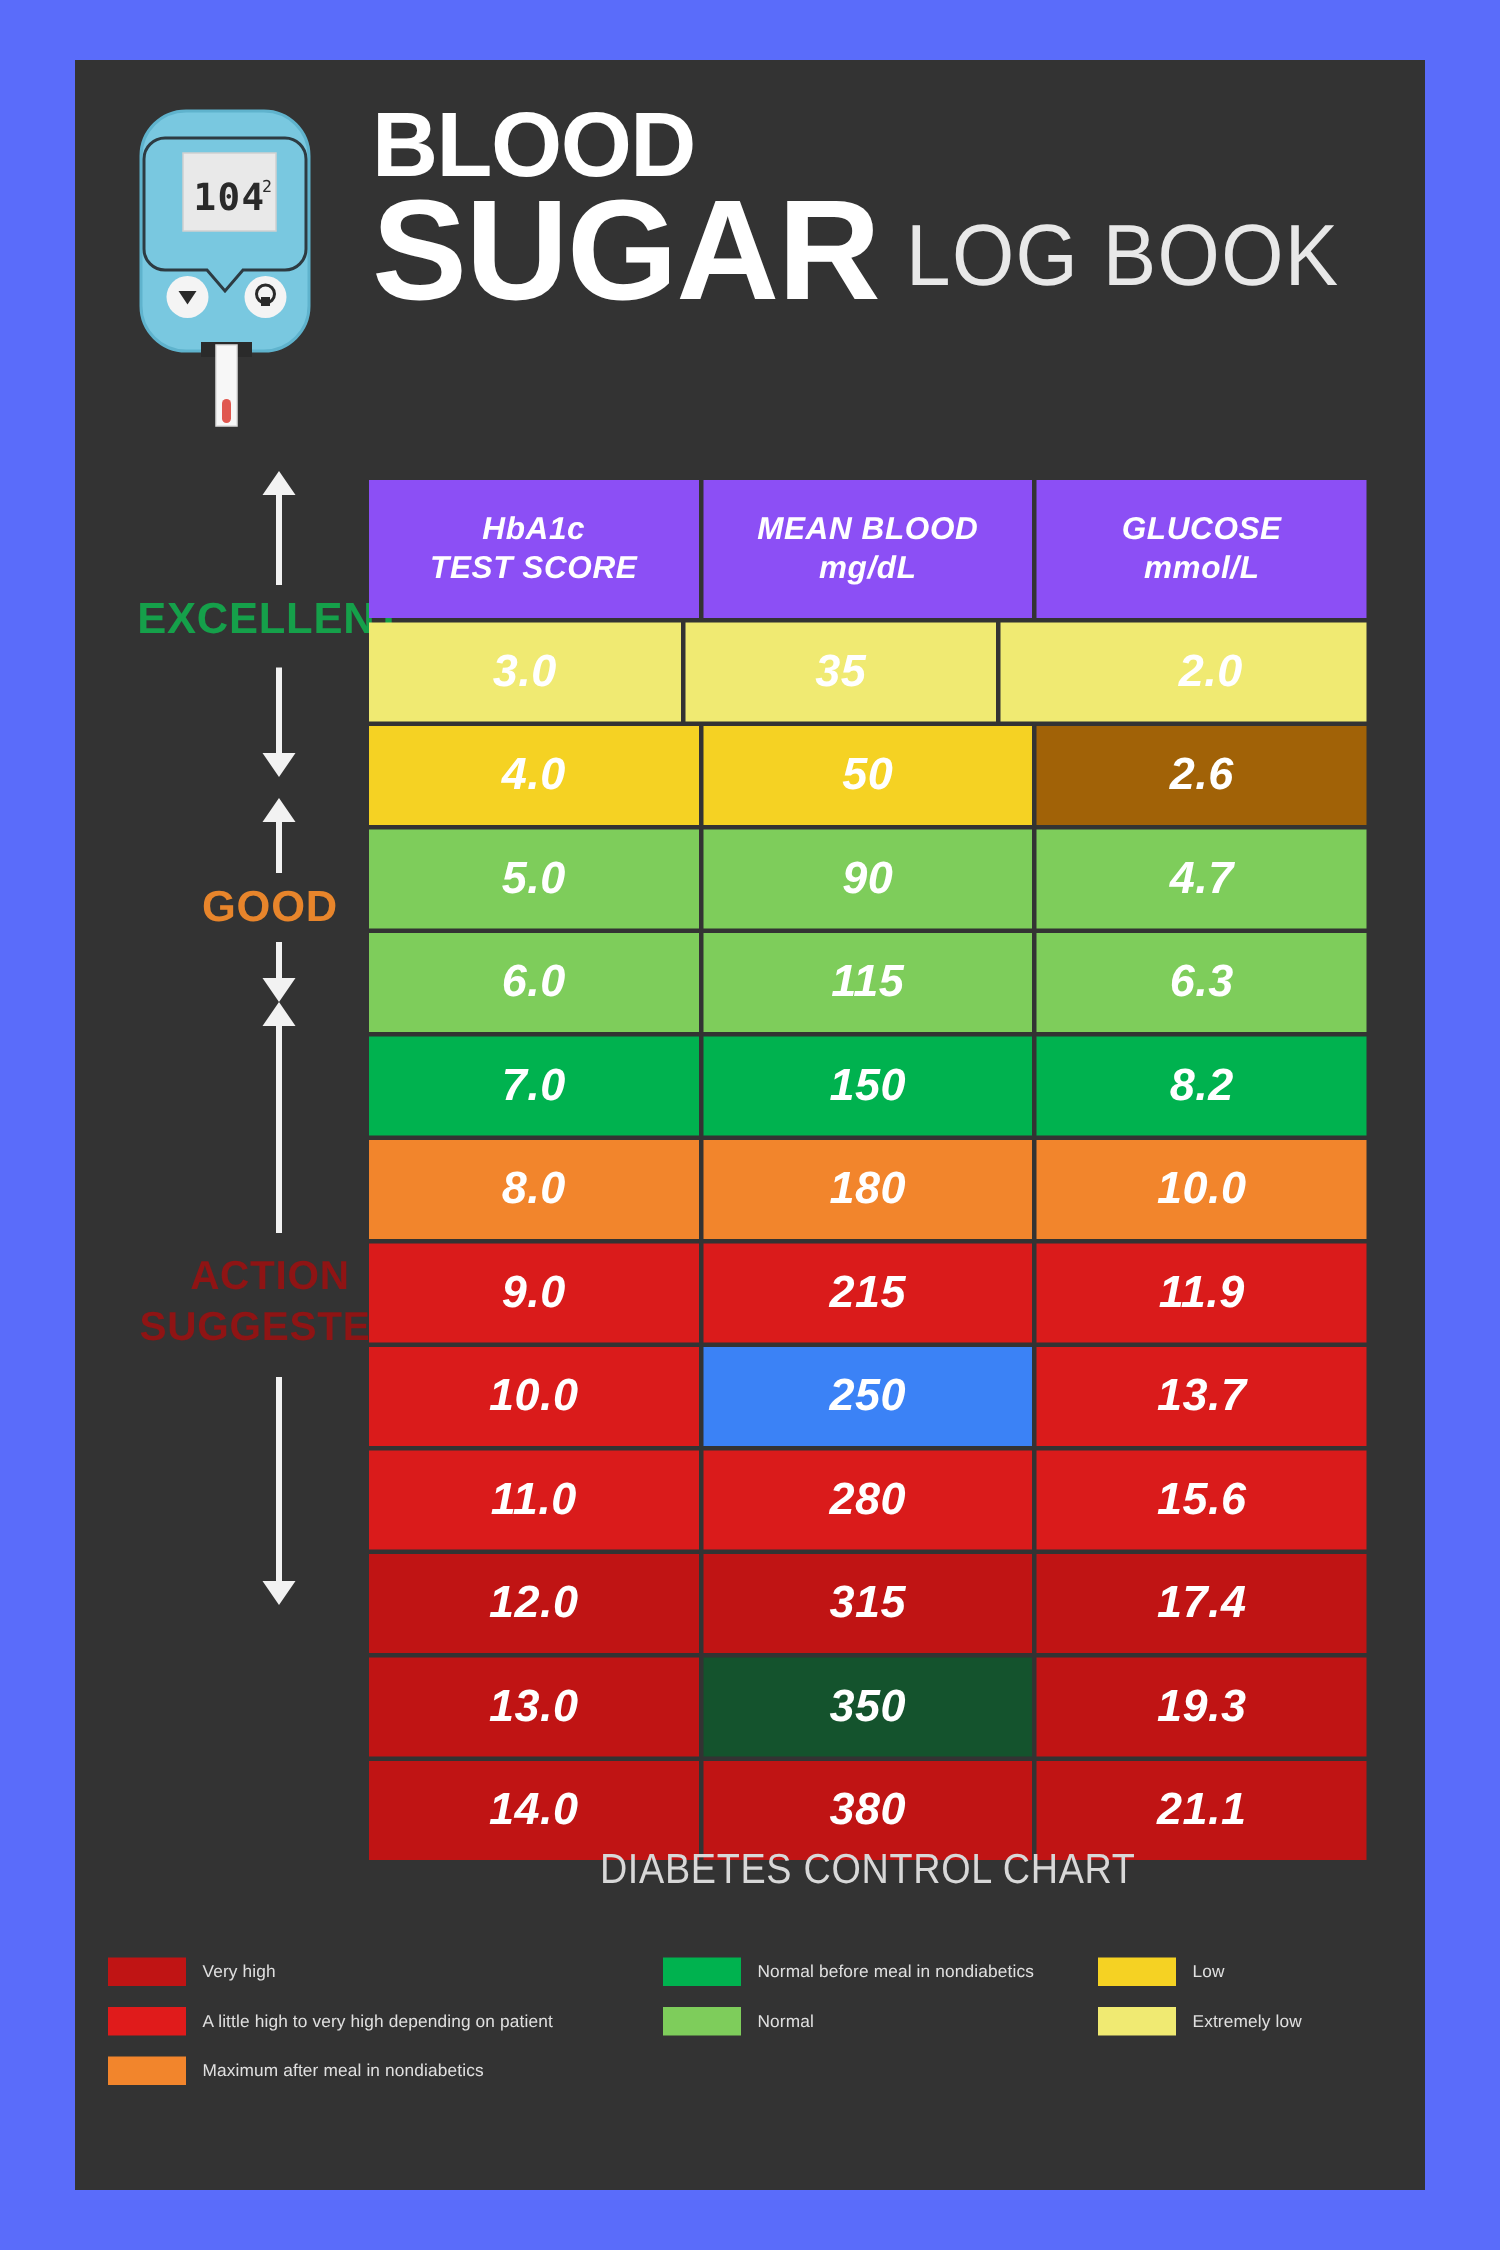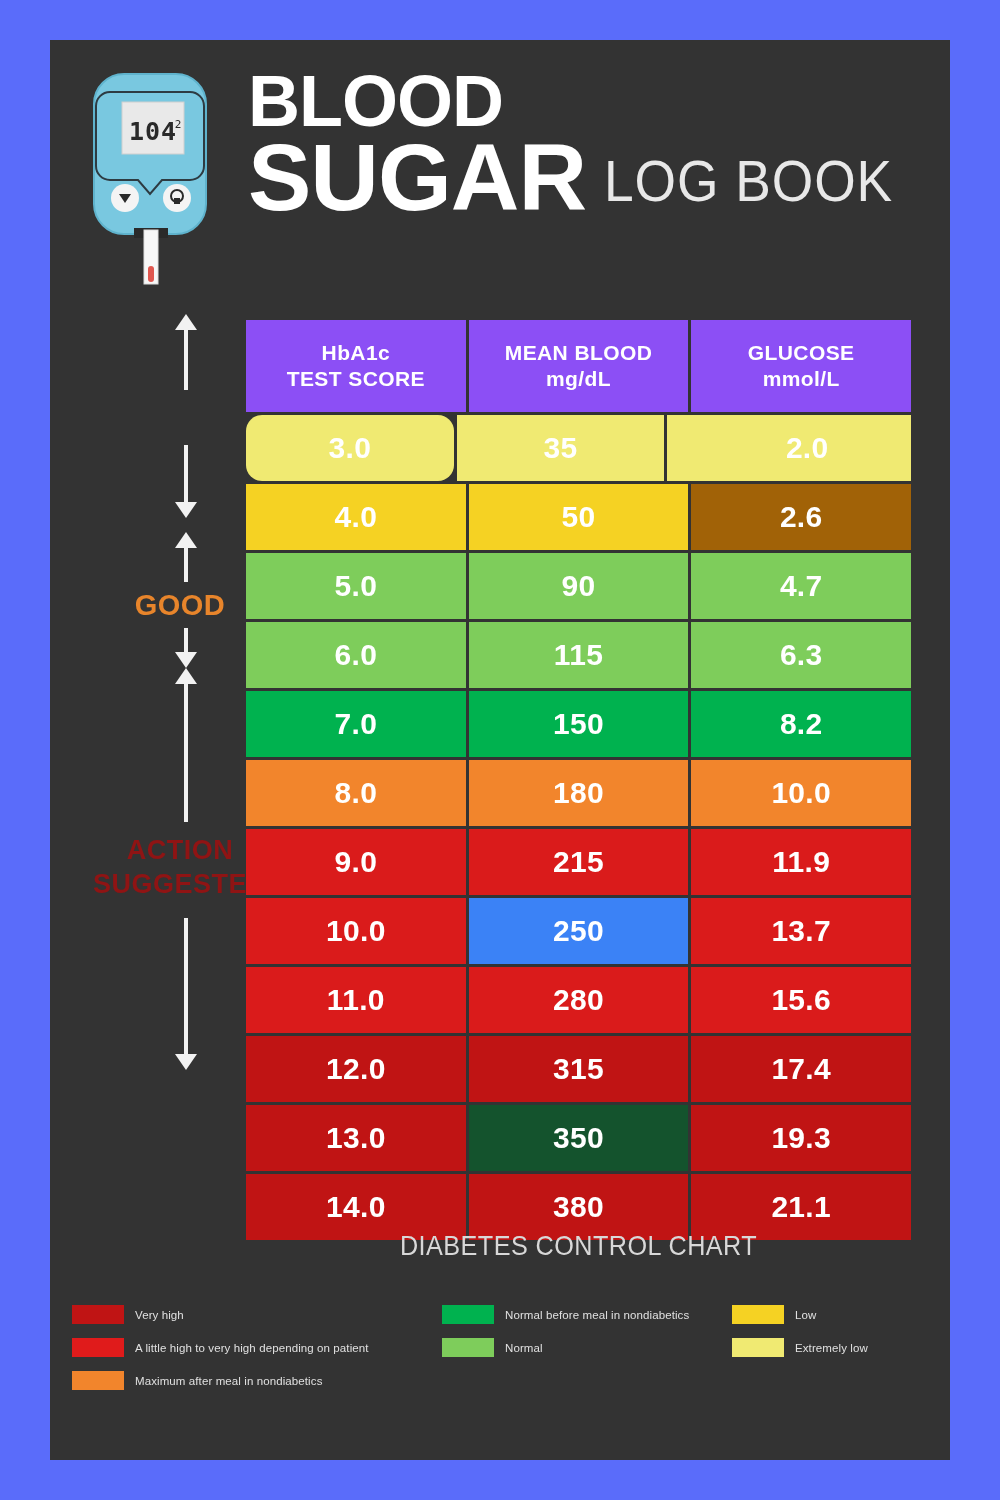--- a/index.html
+++ b/index.html
@@ -39,21 +39,21 @@
     left: 198px; top: 28px;
     width: 690px;
   }
   .title-line {
     font-family: "Liberation Sans", sans-serif;
     font-weight: bold;
     color: #ffffff;
     line-height: 0.92;
     letter-spacing: -1px;
   }
-  #t-blood { font-size: 72px; }
+  #t-blood { font-size: 61px; }
   #t-row2 { display: flex; align-items: flex-end; gap: 18px; }
   #t-sugar { font-size: 95px; }
   #t-logbook {
     font-family: "Liberation Sans", sans-serif;
     font-weight: 300;
     font-size: 58px;
     color: #e8e8e8;
     letter-spacing: 1px;
     transform: scaleX(0.92);
     transform-origin: left bottom;
@@ -103,20 +103,21 @@
   .trow { display: flex; gap: 3px; margin-bottom: 3px; }
   .tcell {
     flex: 1;
     text-align: center;
     color: #ffffff;
     font-weight: bold;
     display: flex;
     align-items: center;
     justify-content: center;
     flex-direction: column;
+    font-style: italic;
   }
   .thead .tcell {
     height: 92px;
     background: #8c4ff5;
     font-size: 21px;
     line-height: 1.25;
     letter-spacing: 0.4px;
   }
   .tbody .tcell {
     height: 66px;
@@ -198,20 +199,21 @@
         </div>
       </div>
 
     </div>
 
     <div id="axis">
 
       <div class="grp" style="top:0px;height:240px;">
         <div class="arrow-head arrow-up" style="top:4px;"></div>
         <div class="grp-arrow" style="top:18px;height:62px;"></div>
+        <div class="grp-label" id="lbl-excellent" style="top:88px;">EXCELLENT</div>
         <div class="grp-arrow" style="top:135px;height:62px;"></div>
         <div class="arrow-head arrow-down" style="top:192px;"></div>
       </div>
 
       <div class="grp" style="top:222px;height:140px;">
         <div class="arrow-head arrow-up" style="top:0px;"></div>
         <div class="grp-arrow" style="top:14px;height:36px;"></div>
         <div class="grp-label" id="lbl-good" style="top:58px;">GOOD</div>
         <div class="grp-arrow" style="top:96px;height:28px;"></div>
         <div class="arrow-head arrow-down" style="top:120px;"></div>
@@ -240,21 +242,21 @@
             <span>mg/dL</span>
           </div>
           <div class="tcell">
             <span>GLUCOSE</span>
             <span>mmol/L</span>
           </div>
         </div>
       </div>
       <div class="tbody" id="table-body">
           <div class="trow">
-            <div class="tcell" style="background: rgb(240, 234, 114); border-radius: 16px;">3.0</div>
+            <div class="tcell" style="background: rgb(240, 234, 114);">3.0</div>
             <div class="tcell" style="background: rgb(240, 234, 114);">35</div>
             <div class="tcell" style="background: rgb(240, 234, 114); padding-left: 36px;">2.0</div>
           </div>
           <div class="trow">
             <div class="tcell" style="background: rgb(245, 210, 35);">4.0</div>
             <div class="tcell" style="background: rgb(245, 210, 35);">50</div>
             <div class="tcell" style="background: #a16207;">2.6</div>
           </div>
           <div class="trow">
             <div class="tcell" style="background: rgb(126, 205, 91);">5.0</div>

